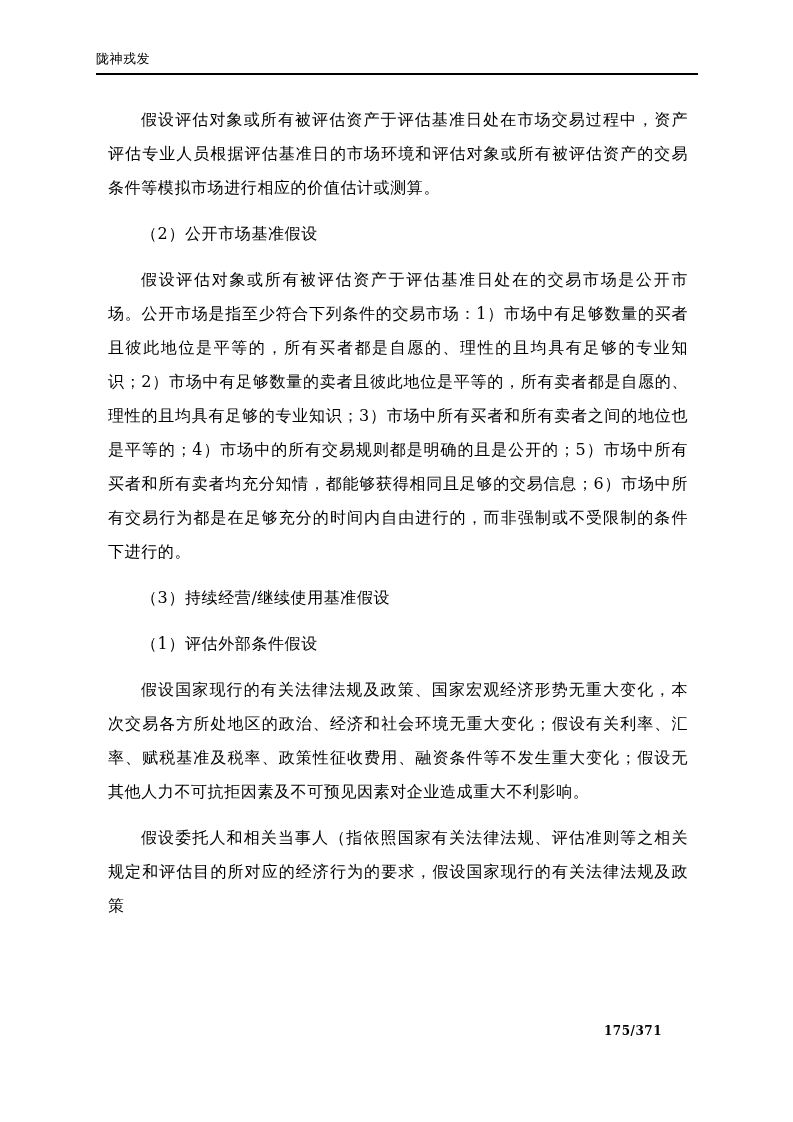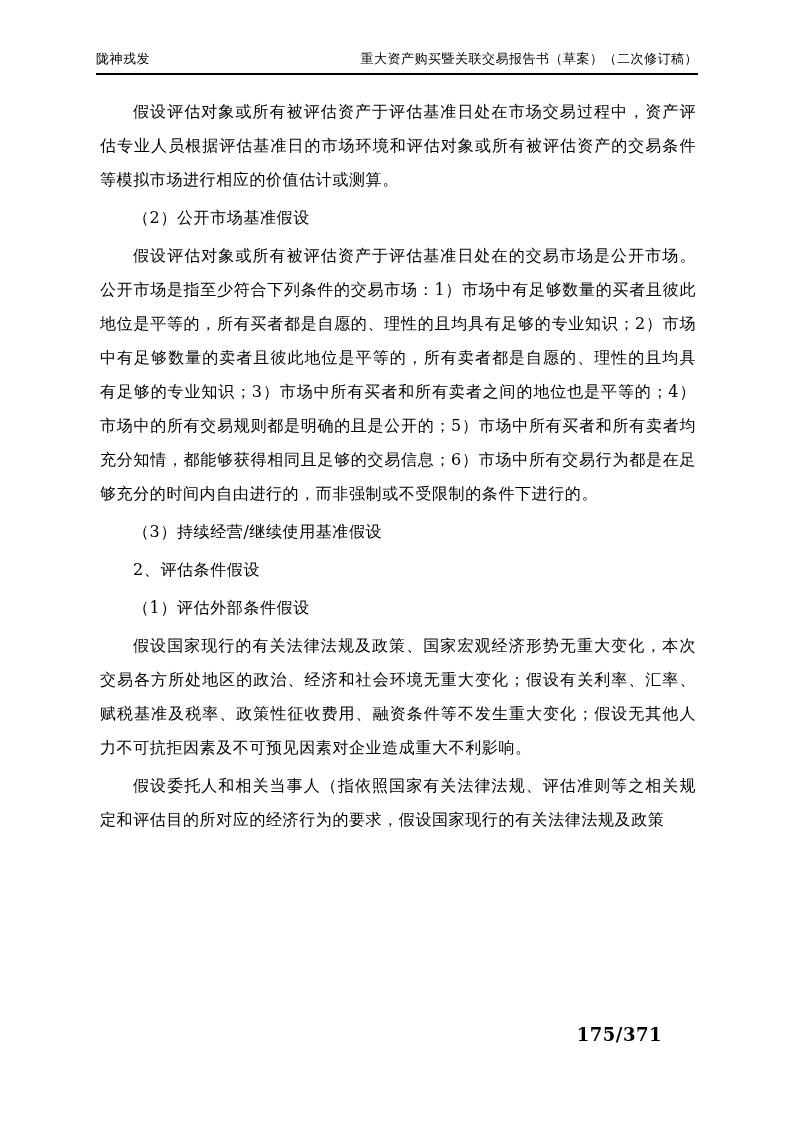--- a/index.html
+++ b/index.html
@@ -33,49 +33,47 @@
     position: absolute;
     left: 96px;
     top: 91px;
     width: 604px;
     font-size: 16px;
     line-height: 34px;
     letter-spacing: 0.6px;
     text-align: justify;
   }
   .content p {
-    margin: 4px;
+    margin: 12px;
     padding: 0;
     text-indent: 33px;
   }
   .footer-pagenum {
     position: absolute;
     top: 1024px;
     right: 131px;
-    font-size: 18px;
+    font-size: 12px;
     font-weight: bold;
     letter-spacing: 0.5px;
   }
 </style>
 </head>
 <body>
 
 <div class="page">
 
   <div class="header">
     <span>陇神戎发</span>
-    <span>重大资产购买暨关联交易报告书（草案）（二次修订稿）</span>
   </div>
 
   <div class="content">
     <p>假设评估对象或所有被评估资产于评估基准日处在市场交易过程中，资产评估专业人员根据评估基准日的市场环境和评估对象或所有被评估资产的交易条件等模拟市场进行相应的价值估计或测算。</p>
     <p>（2）公开市场基准假设</p>
     <p>假设评估对象或所有被评估资产于评估基准日处在的交易市场是公开市场。公开市场是指至少符合下列条件的交易市场：1）市场中有足够数量的买者且彼此地位是平等的，所有买者都是自愿的、理性的且均具有足够的专业知识；2）市场中有足够数量的卖者且彼此地位是平等的，所有卖者都是自愿的、理性的且均具有足够的专业知识；3）市场中所有买者和所有卖者之间的地位也是平等的；4）市场中的所有交易规则都是明确的且是公开的；5）市场中所有买者和所有卖者均充分知情，都能够获得相同且足够的交易信息；6）市场中所有交易行为都是在足够充分的时间内自由进行的，而非强制或不受限制的条件下进行的。</p>
     <p>（3）持续经营/继续使用基准假设</p>
-    <p>2、评估条件假设</p>
     <p>（1）评估外部条件假设</p>
     <p>假设国家现行的有关法律法规及政策、国家宏观经济形势无重大变化，本次交易各方所处地区的政治、经济和社会环境无重大变化；假设有关利率、汇率、赋税基准及税率、政策性征收费用、融资条件等不发生重大变化；假设无其他人力不可抗拒因素及不可预见因素对企业造成重大不利影响。</p>
     <p>假设委托人和相关当事人（指依照国家有关法律法规、评估准则等之相关规定和评估目的所对应的经济行为的要求，假设国家现行的有关法律法规及政策</p>
   </div>
 
   <div class="footer-pagenum">175/371</div>
 
 </div>
 
 </body></html>

